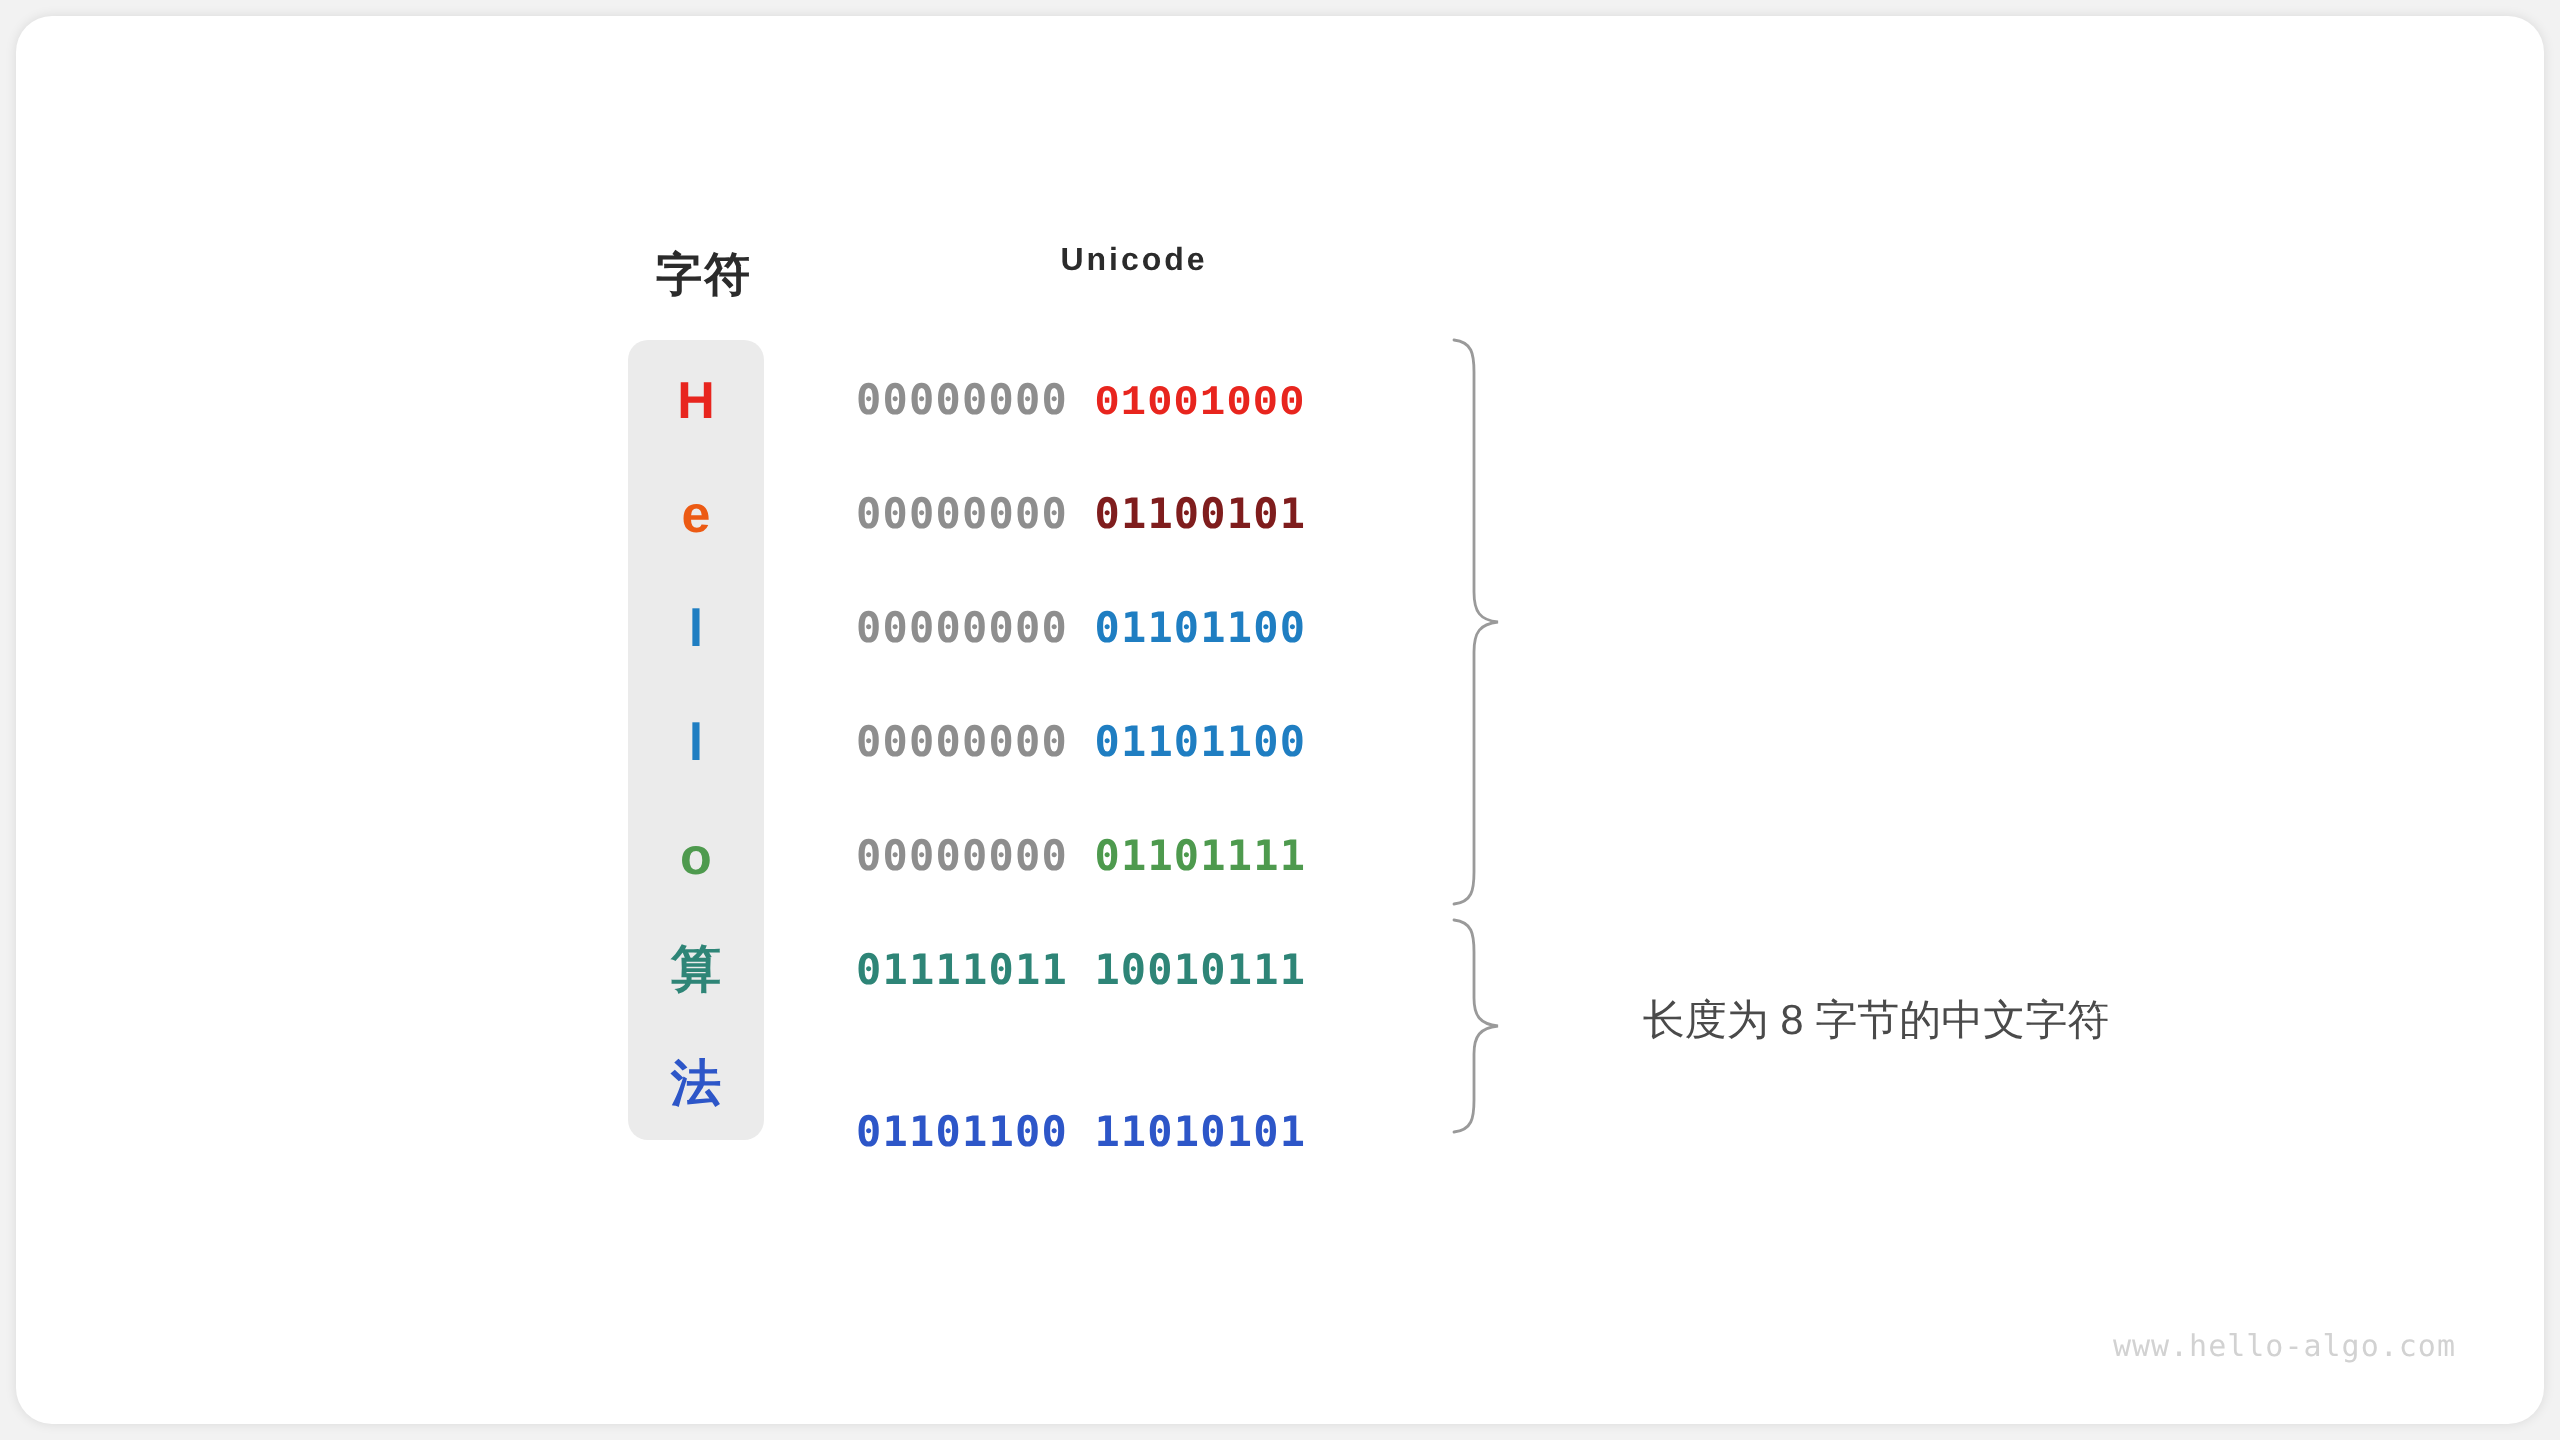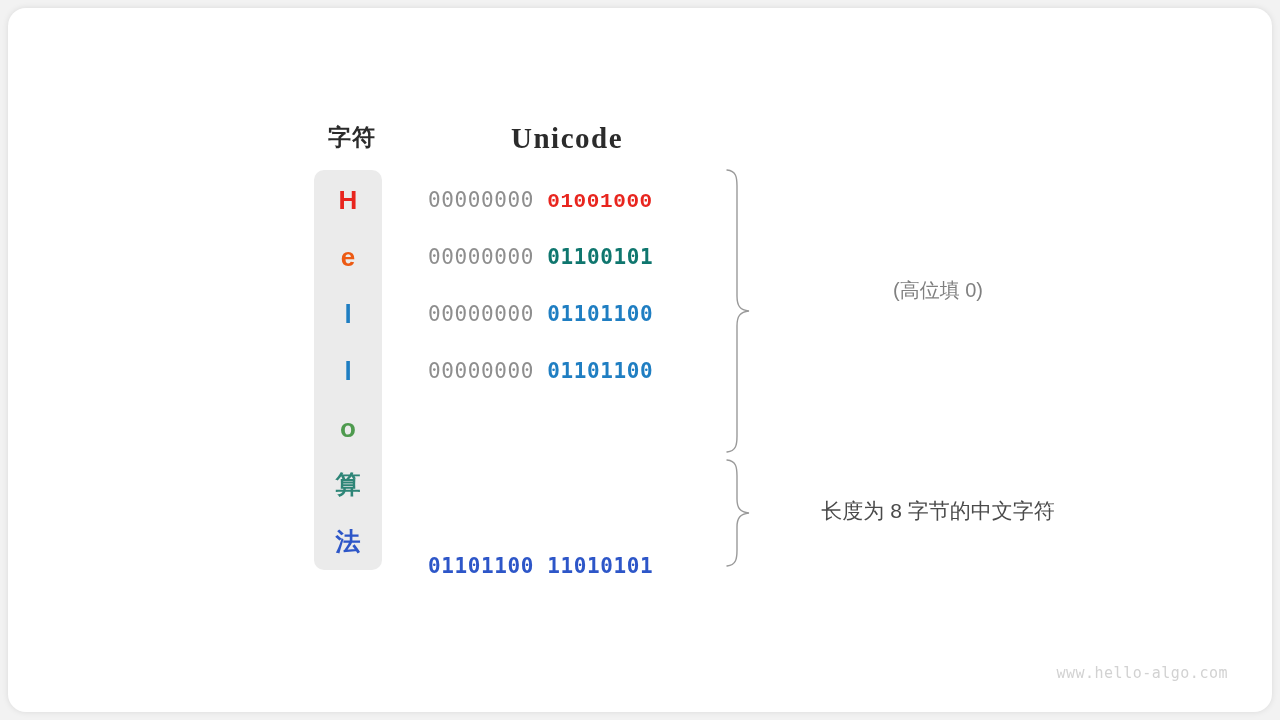--- a/index.html
+++ b/index.html
@@ -44,22 +44,22 @@
     font-weight: bold;
     color: #2b2b2b;
     letter-spacing: 1px;
   }
   .header-unicode {
     position: absolute;
     left: 420px;
     top: 114px;
     width: 278px;
     text-align: center;
-    font-family: Liberation Serif, serif;
-    font-size: 29px;
+    font-family: Liberation Sans, sans-serif;
+    font-size: 16px;
     font-weight: bold;
     color: #2b2b2b;
     letter-spacing: 1.5px;
   }
 
   
   #char-strip {
     position: absolute;
     left: 306px;
     top: 162px;
@@ -91,21 +91,21 @@
     height: 32px;
     line-height: 32px;
     text-align: left;
     font-family: "DejaVu Sans Mono", "Liberation Mono", monospace;
     font-size: 21px;
     letter-spacing: 0.6px;
     white-space: pre;
   }
   .bits-pad {
     color: #8e8e8e;
-    font-weight: normal;
+    font-weight: bold;
   }
   .bits-val {
     font-weight: bold;
   }
 
   
   .brace-svg {
     position: absolute;
     overflow: visible;
   }
@@ -151,27 +151,29 @@
     <div class="char-cell" style="top: 176px; color: rgb(232, 37, 30);">H</div>
     <div class="char-cell" style="top: 233px; color: rgb(236, 90, 19);">e</div>
     <div class="char-cell" style="top: 290px; color: rgb(31, 126, 194);">l</div>
     <div class="char-cell" style="top: 347px; color: rgb(31, 126, 194);">l</div>
     <div class="char-cell" style="top: 404px; color: rgb(78, 154, 78);">o</div>
     <div class="char-cell cjk" style="top: 461px; color: rgb(46, 133, 119);">算</div>
     <div class="char-cell cjk" style="top: 518px; color: rgb(45, 86, 200);">法</div>
 
     <div class="bits-cell" style="top:176px;"><span class="bits-pad">00000000 </span><span class="bits-val" style="color: rgb(232, 37, 30); font-family: Liberation Mono, monospace;">01001000</span></div>
 
-    <div class="bits-cell" style="top:233px;"><span class="bits-pad">00000000 </span><span class="bits-val" style="color: #0f766e;">01100101</span></div>
+    <div class="bits-cell" style="top:233px;"><span class="bits-pad">00000000 </span><span class="bits-val" style="color: #7f1d1d;">01100101</span></div>
 
     <div class="bits-cell" style="top:290px;"><span class="bits-pad">00000000 </span><span class="bits-val" style="color: rgb(31, 126, 194);">01101100</span></div>
 
     <div class="bits-cell" style="top:347px;"><span class="bits-pad">00000000 </span><span class="bits-val" style="color: rgb(31, 126, 194);">01101100</span></div>
 
-
+    <div class="bits-cell" style="top:404px;"><span class="bits-pad">00000000 </span><span class="bits-val" style="color: rgb(78, 154, 78);">01101111</span></div>
+
+    <div class="bits-cell" style="top:461px;"><span class="bits-pad"></span><span class="bits-val" style="color: rgb(46, 133, 119);">01111011 10010111</span></div>
 
     <div class="bits-cell" style="top:542px;"><span class="bits-pad"></span><span class="bits-val" style="color: rgb(45, 86, 200);">01101100 11010101</span></div>
 
     <svg class="brace-svg" style="left:716px; top:160px;" width="30" height="286" viewBox="0 0 30 286">
       <path d="M 3 2
                C 12 3, 13 9, 13 18
                L 13 128
                C 13 138, 16 142, 25 143
                C 16 144, 13 148, 13 158
                L 13 268
@@ -182,21 +184,20 @@
       <path d="M 3 2
                C 12 3, 13 9, 13 18
                L 13 41
                C 13 50, 16 54, 25 55
                C 16 56, 13 60, 13 69
                L 13 92
                C 13 101, 12 107, 3 108" fill="none" stroke="#9a9a9a" stroke-width="1.4" stroke-linecap="round"></path>
     </svg>
 
     <div class="annot" style="left:770px; top:264px; width:320px;">
-      <span class="sub">(高位填 0)</span>
     </div>
 
     <div class="annot" style="left:770px; top:485px; width:320px;">
       <span>长度为 8 字节的中文字符</span>
     </div>
 
     <div id="watermark">www.hello-algo.com</div>
 
   </div>
 </div>

